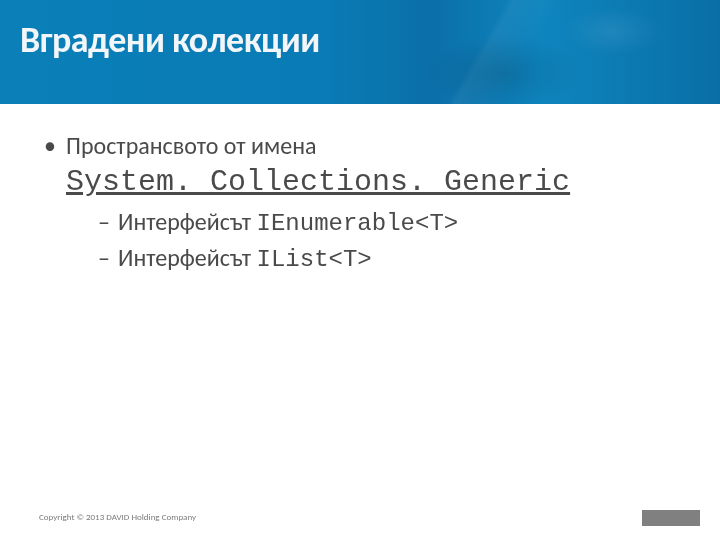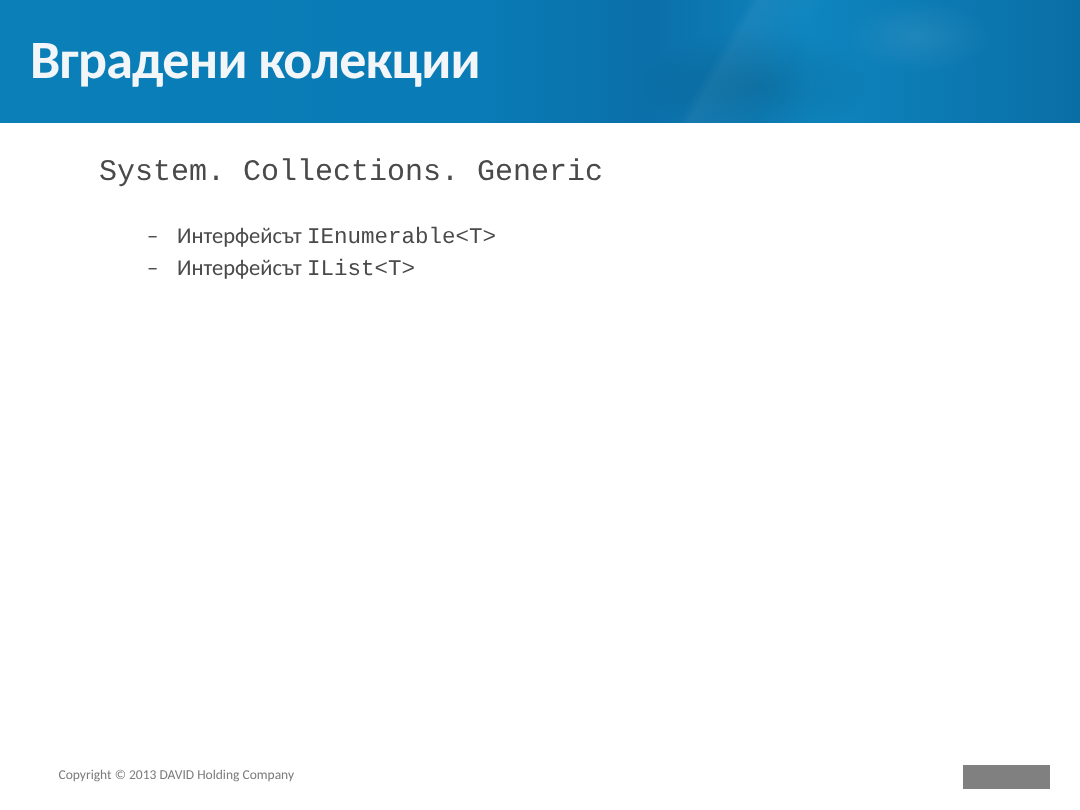--- a/index.html
+++ b/index.html
@@ -8,21 +8,21 @@
     width: 720px;
     height: 540px;
     font-family: Calibri, Arial, sans-serif;
     background: #ffffff;
     overflow: hidden;
     position: relative;
   }
   .banner {
     position: relative;
     width: 100%;
-    height: 82px;
+    height: 104px;
     background: linear-gradient(90deg, #0a7fb8 0%, #097bb6 45%, #0b6fa8 60%, #0e85bf 75%, #0a6ea5 100%);
     overflow: hidden;
   }
   .banner-texture {
     position: absolute; inset: 0;
     background:
       radial-gradient(ellipse 80px 40px at 85% 30%, rgba(255,255,255,0.08), transparent 60%),
       radial-gradient(ellipse 120px 60px at 70% 70%, rgba(0,0,0,0.12), transparent 65%),
       linear-gradient(120deg, transparent 65%, rgba(255,255,255,0.05) 66%, transparent 72%);
   }
@@ -47,33 +47,34 @@
     padding-left: 26px;
   }
   .bullet-l1::before {
     content: "•";
     position: absolute;
     left: 4px;
     top: 0;
     color: #4a4a4a;
   }
   .l1-line2 {
-    font-size: 20px;
+    font-size: 30px;
     padding-left: 26px;
-    margin-bottom: 21px;
+    margin-bottom: 6px;
+    text-decoration: underline;
   }
   .mono {
     font-family: Consolas, "Courier New", monospace;
   }
   .sublist {
     padding-left: 58px;
   }
   .sub {
     position: relative;
-    font-size: 15px;
+    font-size: 24px;
     line-height: 1.42;
     padding-left: 20px;
   }
   .sub::before {
     content: "–";
     position: absolute;
     left: 0;
     top: 0;
     color: #4a4a4a;
   }
@@ -96,20 +97,21 @@
 </style>
 </head>
 <body>
 
 <div class="banner">
   <div class="banner-texture"></div>
   <div class="title">Вградени колекции</div>
 </div>
 
 <div class="content">
+  <div class="bullet-l1">Пространсвото от имена</div>
   <div class="l1-line2 mono">System. Collections. Generic</div>
 
   <div class="sublist">
     <div class="sub">
       <span>Интерфейсът </span><span class="mono">IEnumerable&lt;T&gt;</span>
     </div>
     <div class="sub">
       <span>Интерфейсът </span><span class="mono">IList&lt;T&gt;</span>
     </div>
   </div>

